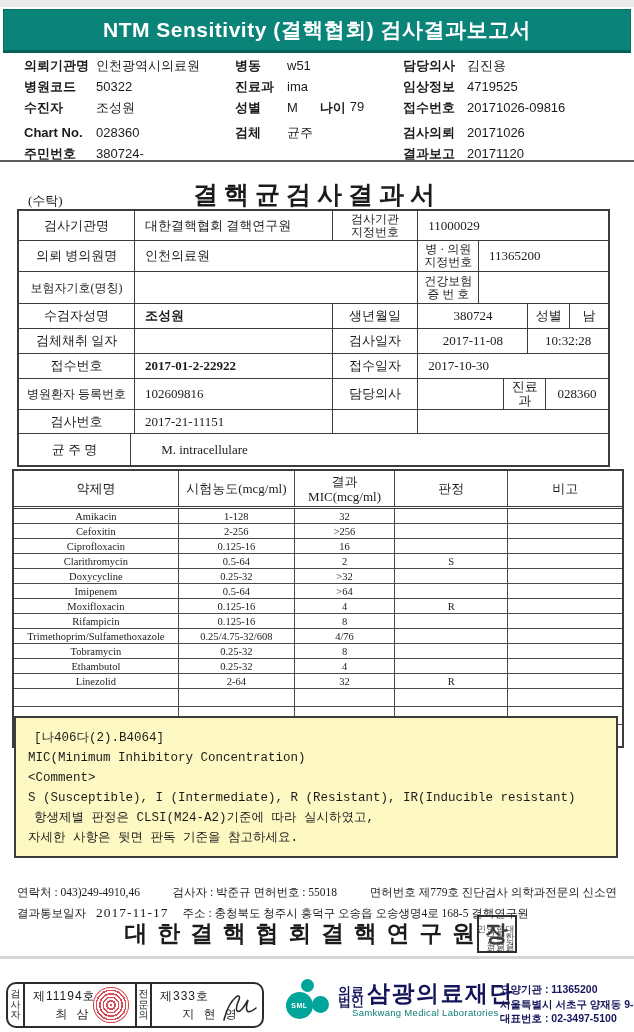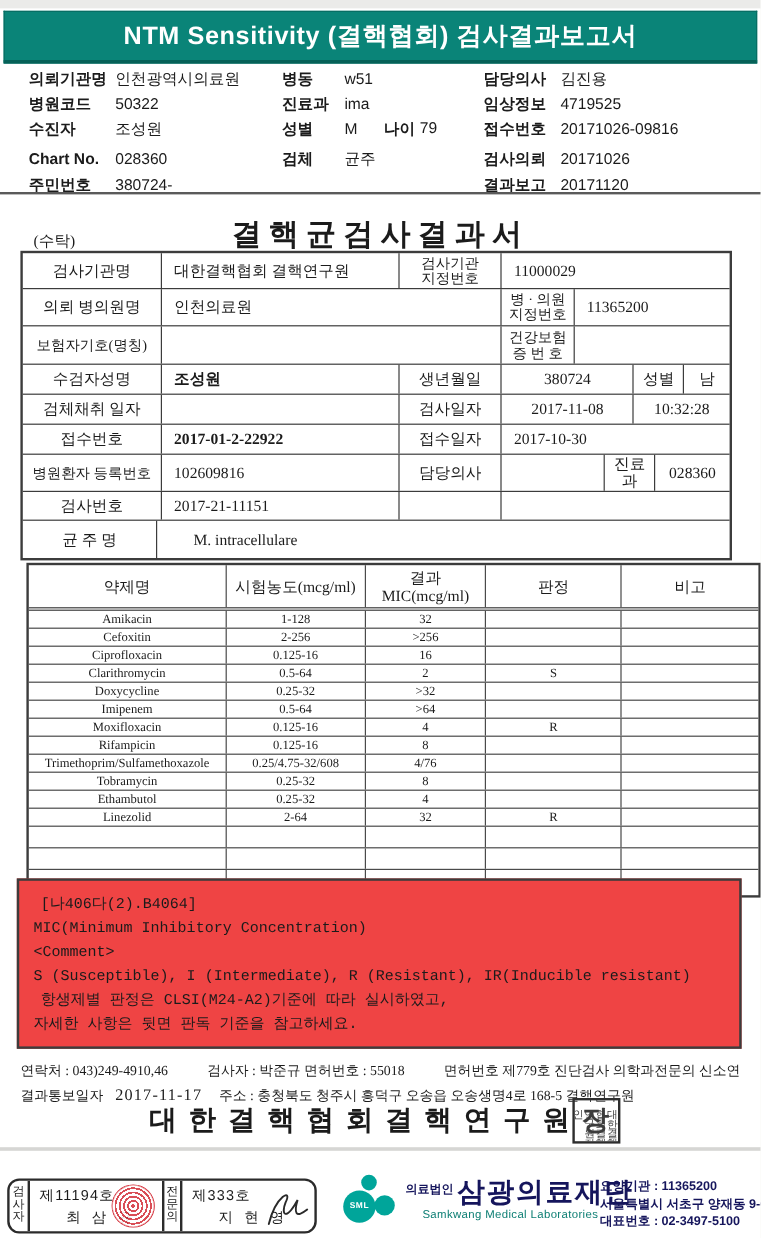--- a/index.html
+++ b/index.html
@@ -37,35 +37,35 @@
   .irow{display:flex;border-bottom:1px solid #3c3c3c;box-sizing:border-box;}
   .irow:last-child{border-bottom:none;}
   .icell{border-right:1px solid #3c3c3c;box-sizing:border-box;display:flex;align-items:center;
          justify-content:center;text-align:center;font-size:13px;line-height:14px;padding:1px 2px;}
   .icell:last-child{border-right:none;}
   .icell.val{justify-content:flex-start;text-align:left;padding-left:10px;}
   .icell.small{font-size:12px;}
   .icell.stack{flex-direction:column;font-size:12px;line-height:13px;}
   .bold{font-weight:bold;}
   
-  .stbl{position:absolute;left:22px;top:469px;width:612px;border:2px solid #3c3c3c;box-sizing:border-box;background:#fff;}
+  .stbl{position:absolute;left:12px;top:469px;width:612px;border:2px solid #3c3c3c;box-sizing:border-box;background:#fff;}
   .srow{display:flex;border-bottom:1px solid #4a4a4a;box-sizing:border-box;}
   .srow:last-child{border-bottom:none;}
   .scell{border-right:1px solid #4a4a4a;box-sizing:border-box;display:flex;align-items:center;
          justify-content:center;text-align:center;font-size:10.5px;height:14px;overflow:hidden;}
   .scell:last-child{border-right:none;}
   .shead{border-bottom:3px double #3c3c3c;}
   .shead .scell{height:35px;font-size:13px;flex-direction:column;line-height:15px;}
   .sempty1 .scell{height:17px;}
   .sempty2 .scell{height:21px;}
   .c1{width:27.1%;} .c2{width:19.1%;} .c3{width:16.5%;} .c4{width:18.6%;} .c5{width:18.7%;}
   
-  .notes{position:absolute;left:14px;top:732px;width:604px;box-sizing:border-box;border:2px solid #3c3c3c;
+  .notes{position:absolute;left:14px;top:716px;width:604px;box-sizing:border-box;border:2px solid #3c3c3c;
          padding:10px 10px 8px 12px;font-family:"Liberation Mono","DejaVu Sans Mono",monospace;
-         font-size:12.5px;line-height:20px;background:#ef4444;}
+         font-size:12.5px;line-height:20px;background:#fef9c3;}
   
   .contact1{position:absolute;left:17px;top:885px;width:600px;display:flex;justify-content:space-between;
             font-size:11.5px;}
   .contact2{position:absolute;left:17px;top:905px;width:600px;display:flex;align-items:baseline;font-size:11.5px;}
   .contact2 .ndate{font-size:13.5px;margin:0 14px 0 10px;letter-spacing:1px;}
   .orgline{position:absolute;left:0;top:918px;width:634px;text-align:center;
            font-size:23px;font-weight:bold;letter-spacing:2px;}
   .orgseal{position:absolute;left:477px;top:915px;width:40px;height:38px;border:2px solid #2e2e2e;
            box-sizing:border-box;overflow:hidden;background:rgba(255,255,255,.15);
            writing-mode:vertical-rl;font-size:9px;line-height:9.5px;color:#3d3d3d;
@@ -84,21 +84,21 @@
            box-shadow:0 0 0 1px rgba(211,47,57,.6) inset;}
   .sig{position:absolute;right:2px;top:4px;}
   
   .sml{position:absolute;left:286px;top:979px;width:48px;height:48px;}
   .sml .cir{position:absolute;border-radius:50%;background:#00a59a;}
   .lg-head{width:13px;height:13px;left:15px;top:0;}
   .lg-body{width:27px;height:27px;left:0;top:13px;display:flex;align-items:center;justify-content:center;}
   .lg-right{width:17px;height:17px;left:26px;top:17px;}
   .lg-body span{color:#fff;font-size:7px;font-weight:bold;letter-spacing:.5px;}
   .company{position:absolute;left:338px;top:981px;display:flex;align-items:flex-start;}
-  .orgtype{display:flex;flex-direction:row;font-size:10px;font-weight:bold;line-height:10px;margin:6px 3px 0 0;color:#15155c;}
+  .orgtype{display:flex;flex-direction:column;font-size:13px;font-weight:bold;line-height:10px;margin:6px 3px 0 0;color:#15155c;}
   .cname-big{font-size:23px;font-weight:bold;color:#15155c;letter-spacing:1.5px;line-height:24px;}
   .cname-en{position:absolute;left:352px;top:1007px;font-size:9.5px;color:#0a7d72;letter-spacing:.3px;}
   .cinfo{position:absolute;left:500px;top:982px;width:132px;font-size:10.5px;font-weight:bold;
          color:#15155c;line-height:14.5px;white-space:nowrap;}
 </style>
 </head>
 <body>
 
 <div class="page">
   <div class="top-strip"></div>

